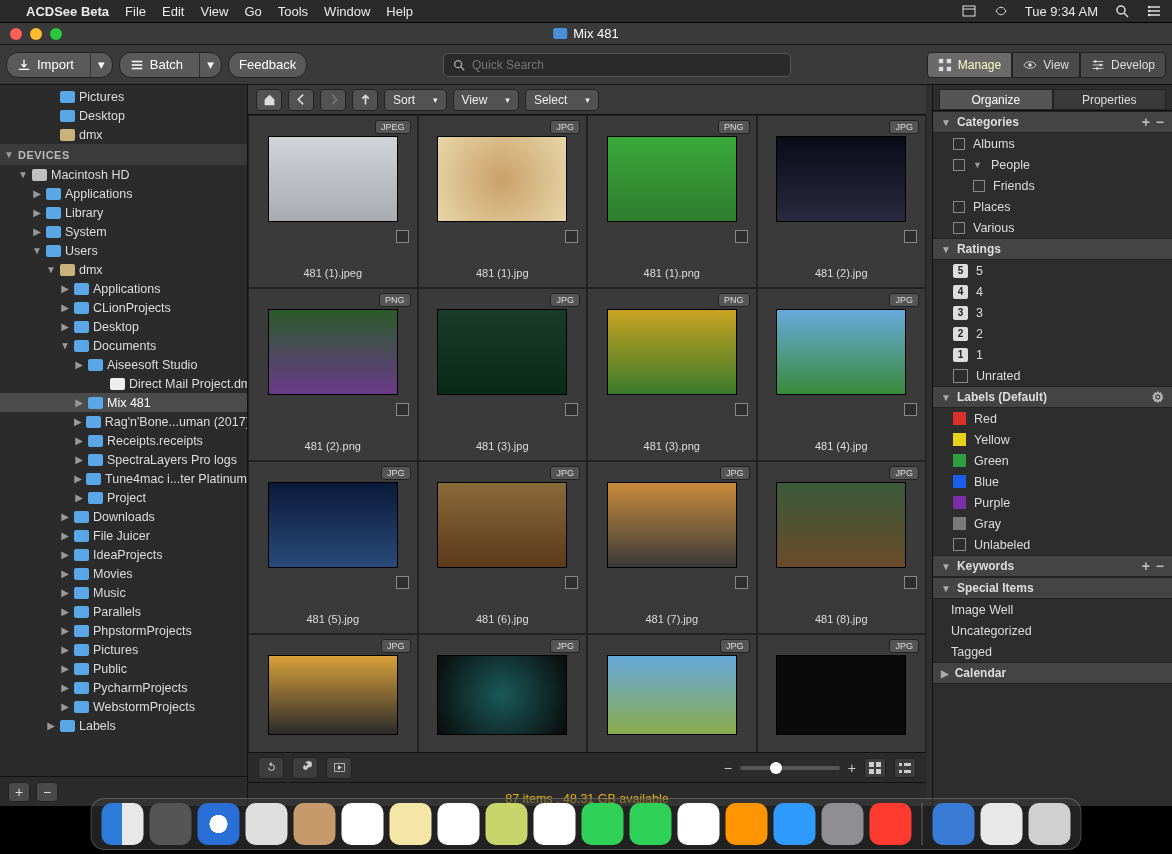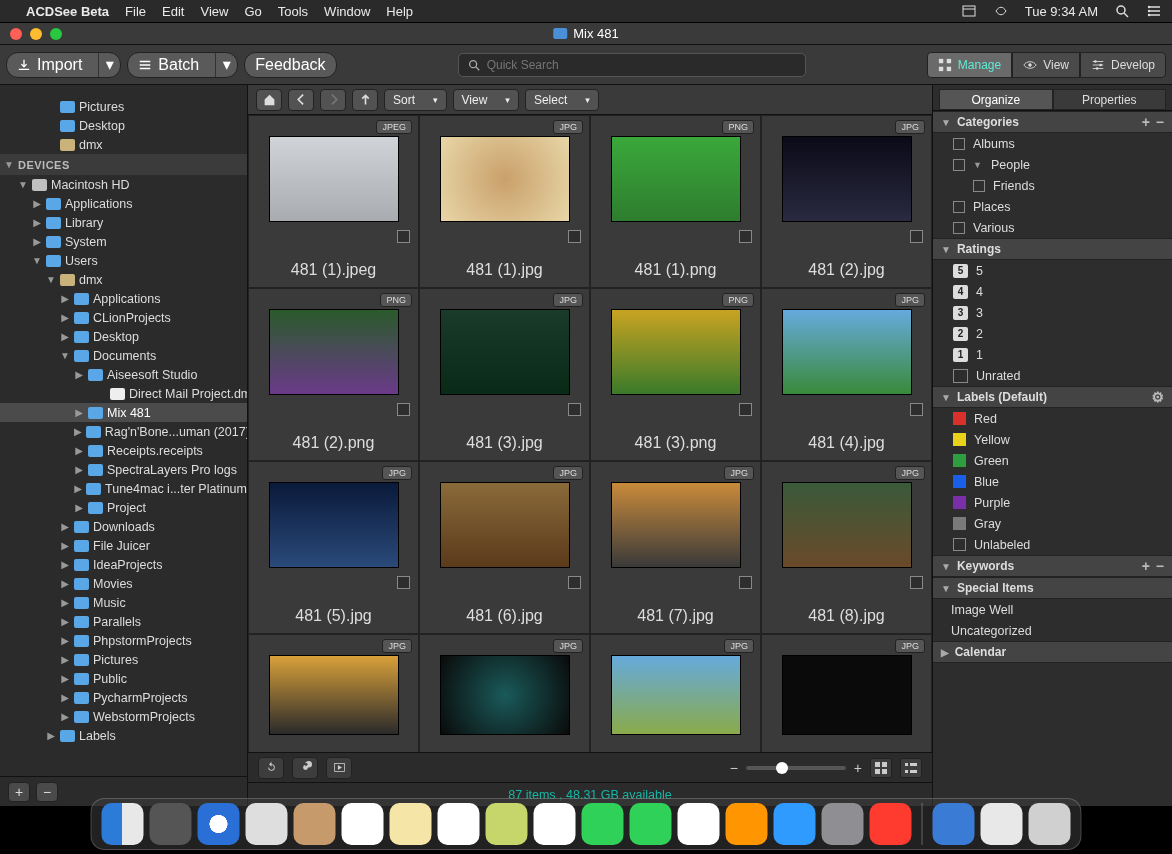--- a/index.html
+++ b/index.html
@@ -31,50 +31,50 @@
   .wintitle { position: absolute; left: 50%; transform: translateX(-50%); color: #fff; font-size: 13px; display:flex; align-items:center; gap:6px;}
   .wintitle .fld { width:14px; height:11px; background:#4a90d9; border-radius:2px; display:inline-block; }
 
   
   .toolbar {
     height: 40px; background: #3a3a3a; border-bottom: 1px solid #111;
     display: flex; align-items: center; padding: 0 6px; gap: 6px;
   }
   .btn {
     background: #5a5a5a; color: #fff; border: 1px solid #222; border-radius: 12px;
-    height: 26px; padding: 0 10px; font-size: 16px; display: flex; align-items: center; gap:6px;
+    height: 26px; padding: 0 10px; font-size: 13px; display: flex; align-items: center; gap:6px;
     cursor: default;
   }
   .btn.split { padding:0; }
   .btn.split > span:first-child { padding:0 10px; display:flex; align-items:center; gap:6px; height:100%; }
   .btn.split > span.drop { border-left:1px solid #333; width:22px; display:flex; align-items:center; justify-content:center; height:100%;}
   .spacer { flex: 1; }
   .search {
     display: flex; align-items: center; background: #2a2a2a; border: 1px solid #555;
     border-radius: 5px; height: 24px; width: 348px; padding: 0 8px; color: #888;
   }
   .search svg { width:14px; height:14px; fill:#aaa; margin-right:6px;}
   .search input { background: transparent; border: 0; outline: 0; color: #ccc; font-size: 12px; flex:1;}
   .modebar { display: flex; gap: 0; }
   .modebar .mbtn {
     background: #4a4a4a; color: #ddd; border: 1px solid #222; height: 26px;
     padding: 0 10px; font-size: 12px; display: flex; align-items: center; gap:6px;
   }
   .modebar .mbtn:first-child { border-radius: 4px 0 0 4px; }
   .modebar .mbtn:last-child { border-radius: 0 4px 4px 0; }
-  .modebar .mbtn.active { background: #6a6a6a; color:#5eead4; }
+  .modebar .mbtn.active { background: #6a6a6a; color:#fef9c3; }
   .modebar svg { width:14px; height:14px; fill:#ddd; }
 
   
   .body { flex:1; display:flex; min-height:0; }
   .sidebar {
     width: 248px; background:#2b2b2b; color:#ddd; font-size:12.5px;
     display:flex; flex-direction:column; border-right:1px solid #111;
   }
-  .sidebar .tree { flex:1; overflow:auto; padding-top:12px; }
+  .sidebar .tree { flex:1; overflow:auto; padding-top:2px; }
   .tree-row {
     display:flex; align-items:center; height:19px; padding-left:4px; gap:4px;
     white-space:nowrap; overflow:hidden;
   }
   .tree-row.section { background:#3b3b3b; color:#bbb; font-weight:700; font-size:11px; letter-spacing:.5px; height:21px;}
   .tree-row.selected { background:#4b4b4b; color:#fff; }
   .tree-row .disc { width:10px; text-align:center; color:#999; font-size:10px;}
   .tree-row .fld { width:15px; height:12px; background:#5aa7e8; border-radius:2px; flex-shrink:0;}
   .tree-row .fld.home { background:#c9b37a; }
   .tree-row .fld.file { background:#eee; }
@@ -112,43 +112,43 @@
     border-radius:3px; font-size:9px; padding:1px 5px; color:#ddd;
   }
   .cell .thumb {
     margin-top:20px; width:130px; height:86px; background:#1a1a1a; border:1px solid #000;
     display:flex; align-items:center; justify-content:center;
   }
   .cell .chk {
     width:13px; height:13px; border:1px solid #888; background:#2e2e2e;
     position:absolute; right:8px; top:114px;
   }
-  .cell .fname { position:absolute; bottom:8px; color:#ddd; font-size:16px;}
+  .cell .fname { position:absolute; bottom:8px; color:#ddd; font-size:11px;}
   .cell.short { height:120px; }
   .cell.short .thumb { margin-top:20px; height:80px; }
 
   
   .img { width:100%; height:100%; }
 
   .btoolbar {
     height:30px; background:#2b2b2b; border-top:1px solid #111; display:flex; align-items:center;
     padding:0 10px; gap:8px;
   }
   .btoolbar .navbtn{background:#3d3d3d;}
   .btoolbar .spacer{flex:1;}
   .slider { width:100px; height:4px; background:#555; border-radius:2px; position:relative;}
   .slider .knob{ width:12px;height:12px;background:#fff;border-radius:50%;position:absolute;top:-4px;left:30%;}
   .viewbtn{width:22px;height:20px;background:#3d3d3d;border:1px solid #222;border-radius:3px;display:flex;align-items:center;justify-content:center;}
   .viewbtn svg{width:12px;height:12px;fill:#ccc;}
-  .status { height:24px; background:#2b2b2b; color:#14b8a6; font-size:12.5px;
-            display:flex;align-items:center;justify-content:center;border-top:1px solid #111;}
+  .status { height:24px; background:#2b2b2b; color:#eab308; font-size:12.5px;
+            display:flex;align-items:flex-end;justify-content:center;border-top:1px solid #111;}
 
   
   .rightpanel { width:240px; background:#2d2d2d; border-left:1px solid #111; color:#ddd; font-size:12.5px;
-                display:flex; flex-direction:column;}
+                display:flex; flex-direction:column;margin-left:6px;}
   .rp-tabs { display:flex; height:26px; background:#2d2d2d; border-bottom:1px solid #111; padding:4px 6px 0; gap:0;}
   .rp-tab { flex:1; display:flex; align-items:center; justify-content:center; font-size:12px;
             background:#3a3a3a; border:1px solid #222;}
   .rp-tab.active{ background:#555; color:#fff;}
   .rp-section-h {
     height:22px; background:#444; display:flex; align-items:center; padding:0 8px;
     font-weight:700; font-size:12px; border-top:1px solid #222;border-bottom:1px solid #222; gap:6px;
   }
   .rp-section-h .disc{font-size:10px;color:#aaa;}
   .rp-section-h .tools{margin-left:auto;color:#bbb;font-size:14px;display:flex;gap:6px;}
@@ -818,20 +818,23 @@
         <span class="disc">▼</span>
           <span>Special Items</span>
       </div>
       <div id="special-rows">
           <div class="rp-row plain">
             <span>Image Well</span>
           </div>
           <div class="rp-row plain">
             <span>Uncategorized</span>
           </div>
+          <div class="rp-row plain">
+            <span>Tagged</span>
+          </div>
         </div>
 
       <div class="rp-section-h">
         <span class="disc">▶</span>
           <span>Calendar</span>
       </div>
     </div>
   </div>
 </div>
 

